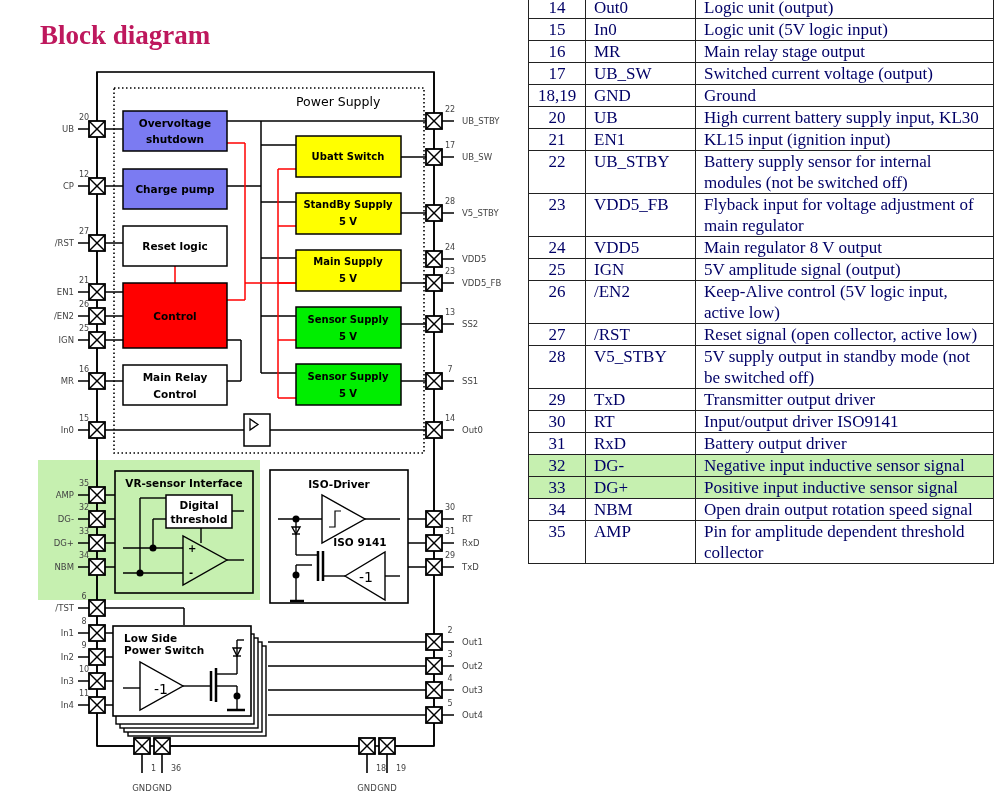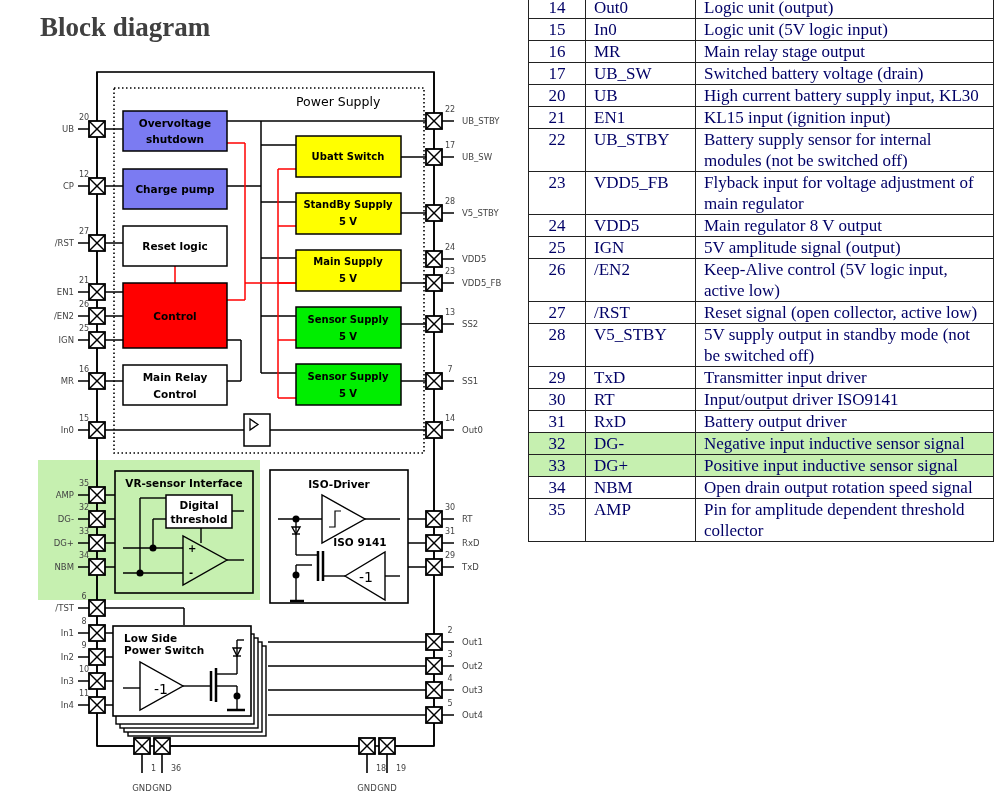--- a/index.html
+++ b/index.html
@@ -1,17 +1,17 @@
 <!DOCTYPE html>
 <html><head>
 <meta charset="utf-8">
 <style>
   html, body { margin:0; padding:0; background:#ffffff; }
   body { width:1000px; height:803px; position:relative; overflow:hidden; font-family:"Liberation Serif", serif; }
-  .title { position:absolute; left:40px; top:12px; font-family:"Liberation Serif", serif; font-weight:bold; font-size:27px; color:#404040; margin:0; }
+  .title { position:absolute; left:40px; top:20px; font-family:"Liberation Serif", serif; font-weight:bold; font-size:27px; color:#be185d; margin:0; }
   svg.diagram { position:absolute; left:0; top:0; }
   .dtext { font-family:"DejaVu Sans", sans-serif; }
   table.pins { position:absolute; left:528px; top:-4px; border-collapse:collapse; width:466px; font-family:"Liberation Serif", serif; font-size:17px; color:#000066; }
   table.pins td { border:1.2px solid #222; padding:0 8px; line-height:21px; vertical-align:top; }
   table.pins td.num { width:48px; text-align:center; padding:0 4px; }
   table.pins td.name { width:93px; }
   table.pins tr.hl td { background:#c6f0b0; }
 </style>
 </head>
 <body>
@@ -472,21 +472,26 @@
         <td>Logic unit (5V logic input)</td>
       </tr>
       <tr>
         <td class="num">16</td>
         <td class="name">MR</td>
         <td>Main relay stage output</td>
       </tr>
       <tr>
         <td class="num">17</td>
         <td class="name">UB_SW</td>
-        <td>Switched battery voltage (drain)</td>
+        <td>Switched current voltage (output)</td>
+      </tr>
+      <tr>
+        <td class="num">18,19</td>
+        <td class="name">GND</td>
+        <td>Ground</td>
       </tr>
       <tr>
         <td class="num">20</td>
         <td class="name">UB</td>
         <td>High current battery supply input, KL30</td>
       </tr>
       <tr>
         <td class="num">21</td>
         <td class="name">EN1</td>
         <td>KL15 input (ignition input)</td>
@@ -522,21 +527,21 @@
         <td>Reset signal (open collector, active low)</td>
       </tr>
       <tr>
         <td class="num">28</td>
         <td class="name">V5_STBY</td>
         <td>5V supply output in standby mode (not be switched off)</td>
       </tr>
       <tr>
         <td class="num">29</td>
         <td class="name">TxD</td>
-        <td>Transmitter input driver</td>
+        <td>Transmitter output driver</td>
       </tr>
       <tr>
         <td class="num">30</td>
         <td class="name">RT</td>
         <td>Input/output driver ISO9141</td>
       </tr>
       <tr>
         <td class="num">31</td>
         <td class="name">RxD</td>
         <td>Battery output driver</td>

